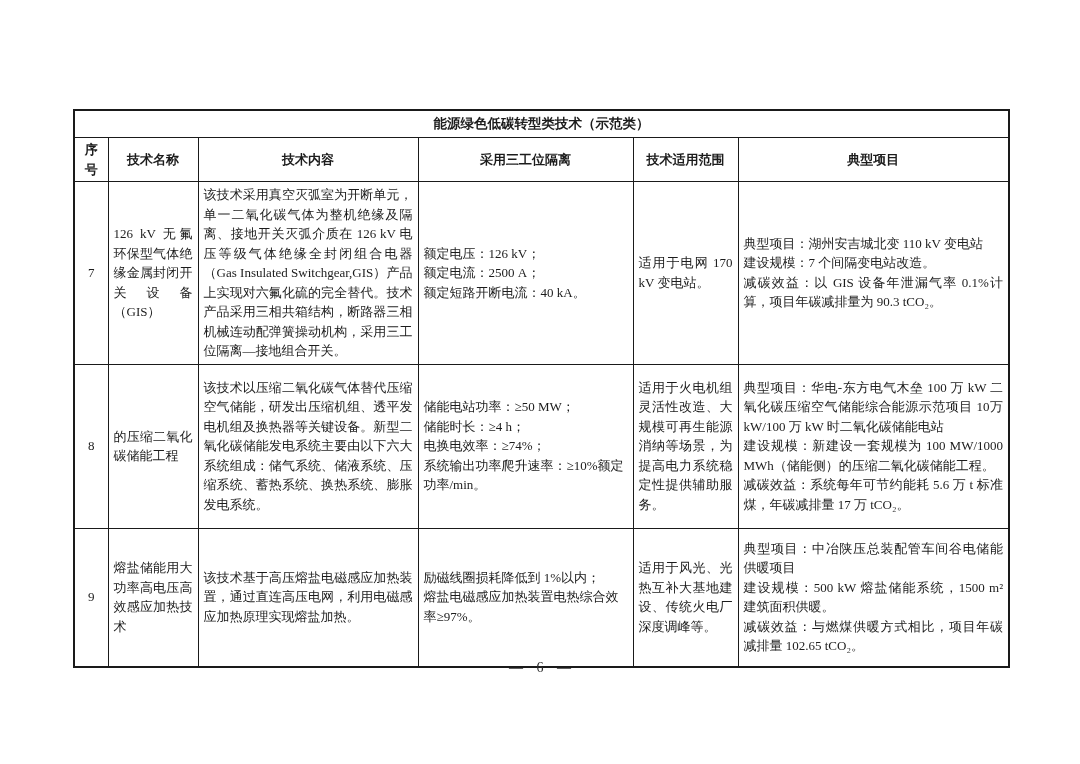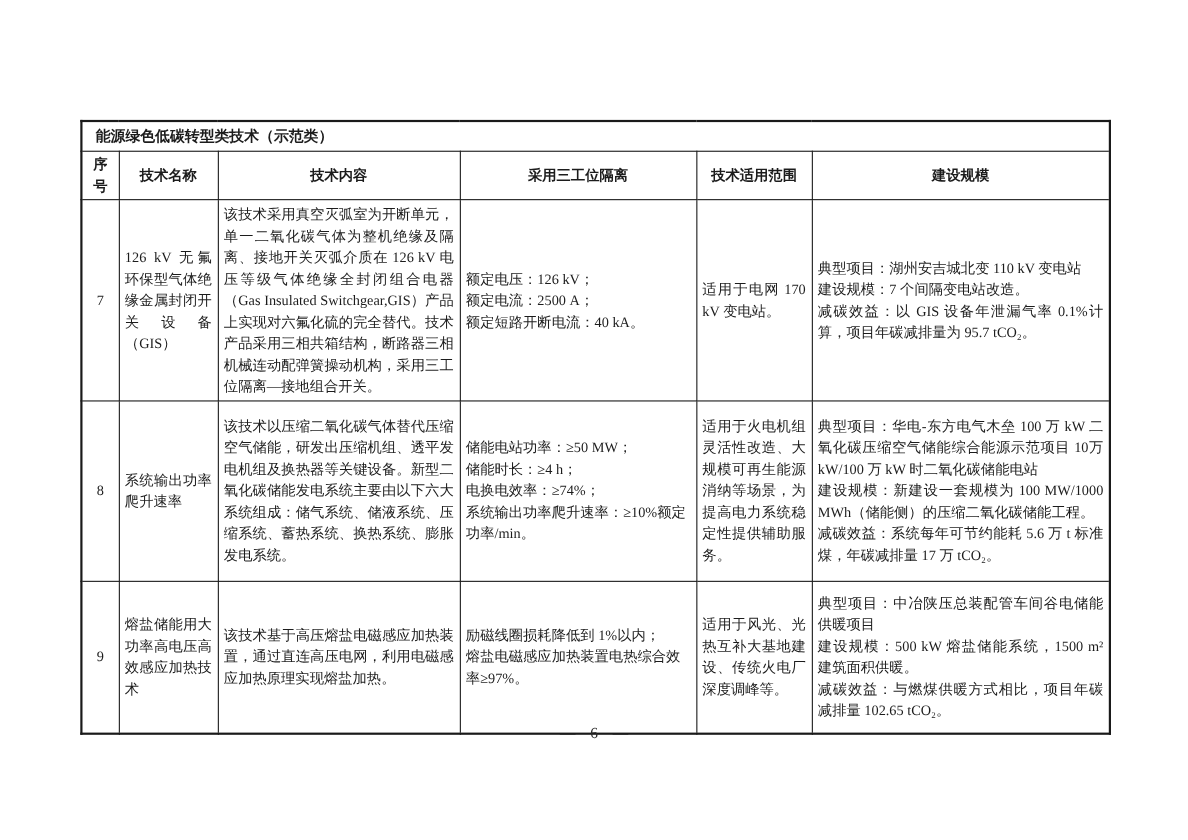--- a/index.html
+++ b/index.html
@@ -33,21 +33,21 @@
   .tech-table td {
     border: 1px solid #1a1a1a;
     padding: 3px 5px;
     font-size: 13px;
     line-height: 1.5;
     vertical-align: middle;
     word-break: break-word;
     overflow: hidden;
   }
   .tech-table .title-cell {
-    text-align: left;
+    text-align: center;
     font-weight: bold;
     font-size: 13.5px;
     height: 22px;
     padding: 2px 12px;
   }
   .tech-table th {
     text-align: center;
     font-weight: bold;
     font-size: 13px;
     height: 22px;
@@ -93,43 +93,43 @@
         <tr>
       <td class="title-cell" colspan="6">能源绿色低碳转型类技术（示范类）</td>
     </tr>
 
     <tr>
       <th>序号</th>
       <th>技术名称</th>
       <th>技术内容</th>
       <th>采用三工位隔离</th>
       <th>技术适用范围</th>
-      <th>建设规模</th>
+      <th>典型项目</th>
     </tr>
 
     <tr class="row-7">
       <td class="num">7</td>
       <td class="jc">126 kV 无氟环保型气体绝缘金属封闭开关设备（GIS）</td>
       <td class="jc">该技术采用真空灭弧室为开断单元，单一二氧化碳气体为整机绝缘及隔离、接地开关灭弧介质在 126 kV 电压等级气体绝缘全封闭组合电器（Gas Insulated Switchgear,GIS）产品上实现对六氟化硫的完全替代。技术产品采用三相共箱结构，断路器三相机械连动配弹簧操动机构，采用三工位隔离—接地组合开关。</td>
       <td>
         <span class="line">额定电压：126 kV；</span>
         <span class="line">额定电流：2500 A；</span>
         <span class="line">额定短路开断电流：40 kA。</span>
       </td>
       <td class="jc">适用于电网 170 kV 变电站。</td>
       <td class="jc">
         <span class="line">典型项目：湖州安吉城北变 110 kV 变电站</span>
         <span class="line">建设规模：7 个间隔变电站改造。</span>
-        <span class="line">减碳效益：以 GIS 设备年泄漏气率 0.1%计算，项目年碳减排量为 95.7 tCO₂。</span>
+        <span class="line">减碳效益：以 GIS 设备年泄漏气率 0.1%计算，项目年碳减排量为 90.3 tCO₂。</span>
       </td>
     </tr>
 
     <tr class="row-8">
       <td class="num">8</td>
-      <td class="jc">系统输出功率爬升速率</td>
+      <td class="jc">的压缩二氧化碳储能工程</td>
       <td class="jc">该技术以压缩二氧化碳气体替代压缩空气储能，研发出压缩机组、透平发电机组及换热器等关键设备。新型二氧化碳储能发电系统主要由以下六大系统组成：储气系统、储液系统、压缩系统、蓄热系统、换热系统、膨胀发电系统。</td>
       <td>
         <span class="line">储能电站功率：≥50 MW；</span>
         <span class="line">储能时长：≥4 h；</span>
         <span class="line">电换电效率：≥74%；</span>
         <span class="line">系统输出功率爬升速率：≥10%额定功率/min。</span>
       </td>
       <td class="jc">适用于火电机组灵活性改造、大规模可再生能源消纳等场景，为提高电力系统稳定性提供辅助服务。</td>
       <td class="jc">
         <span class="line">典型项目：华电-东方电气木垒 100 万 kW 二氧化碳压缩空气储能综合能源示范项目 10万 kW/100 万 kW 时二氧化碳储能电站</span>

